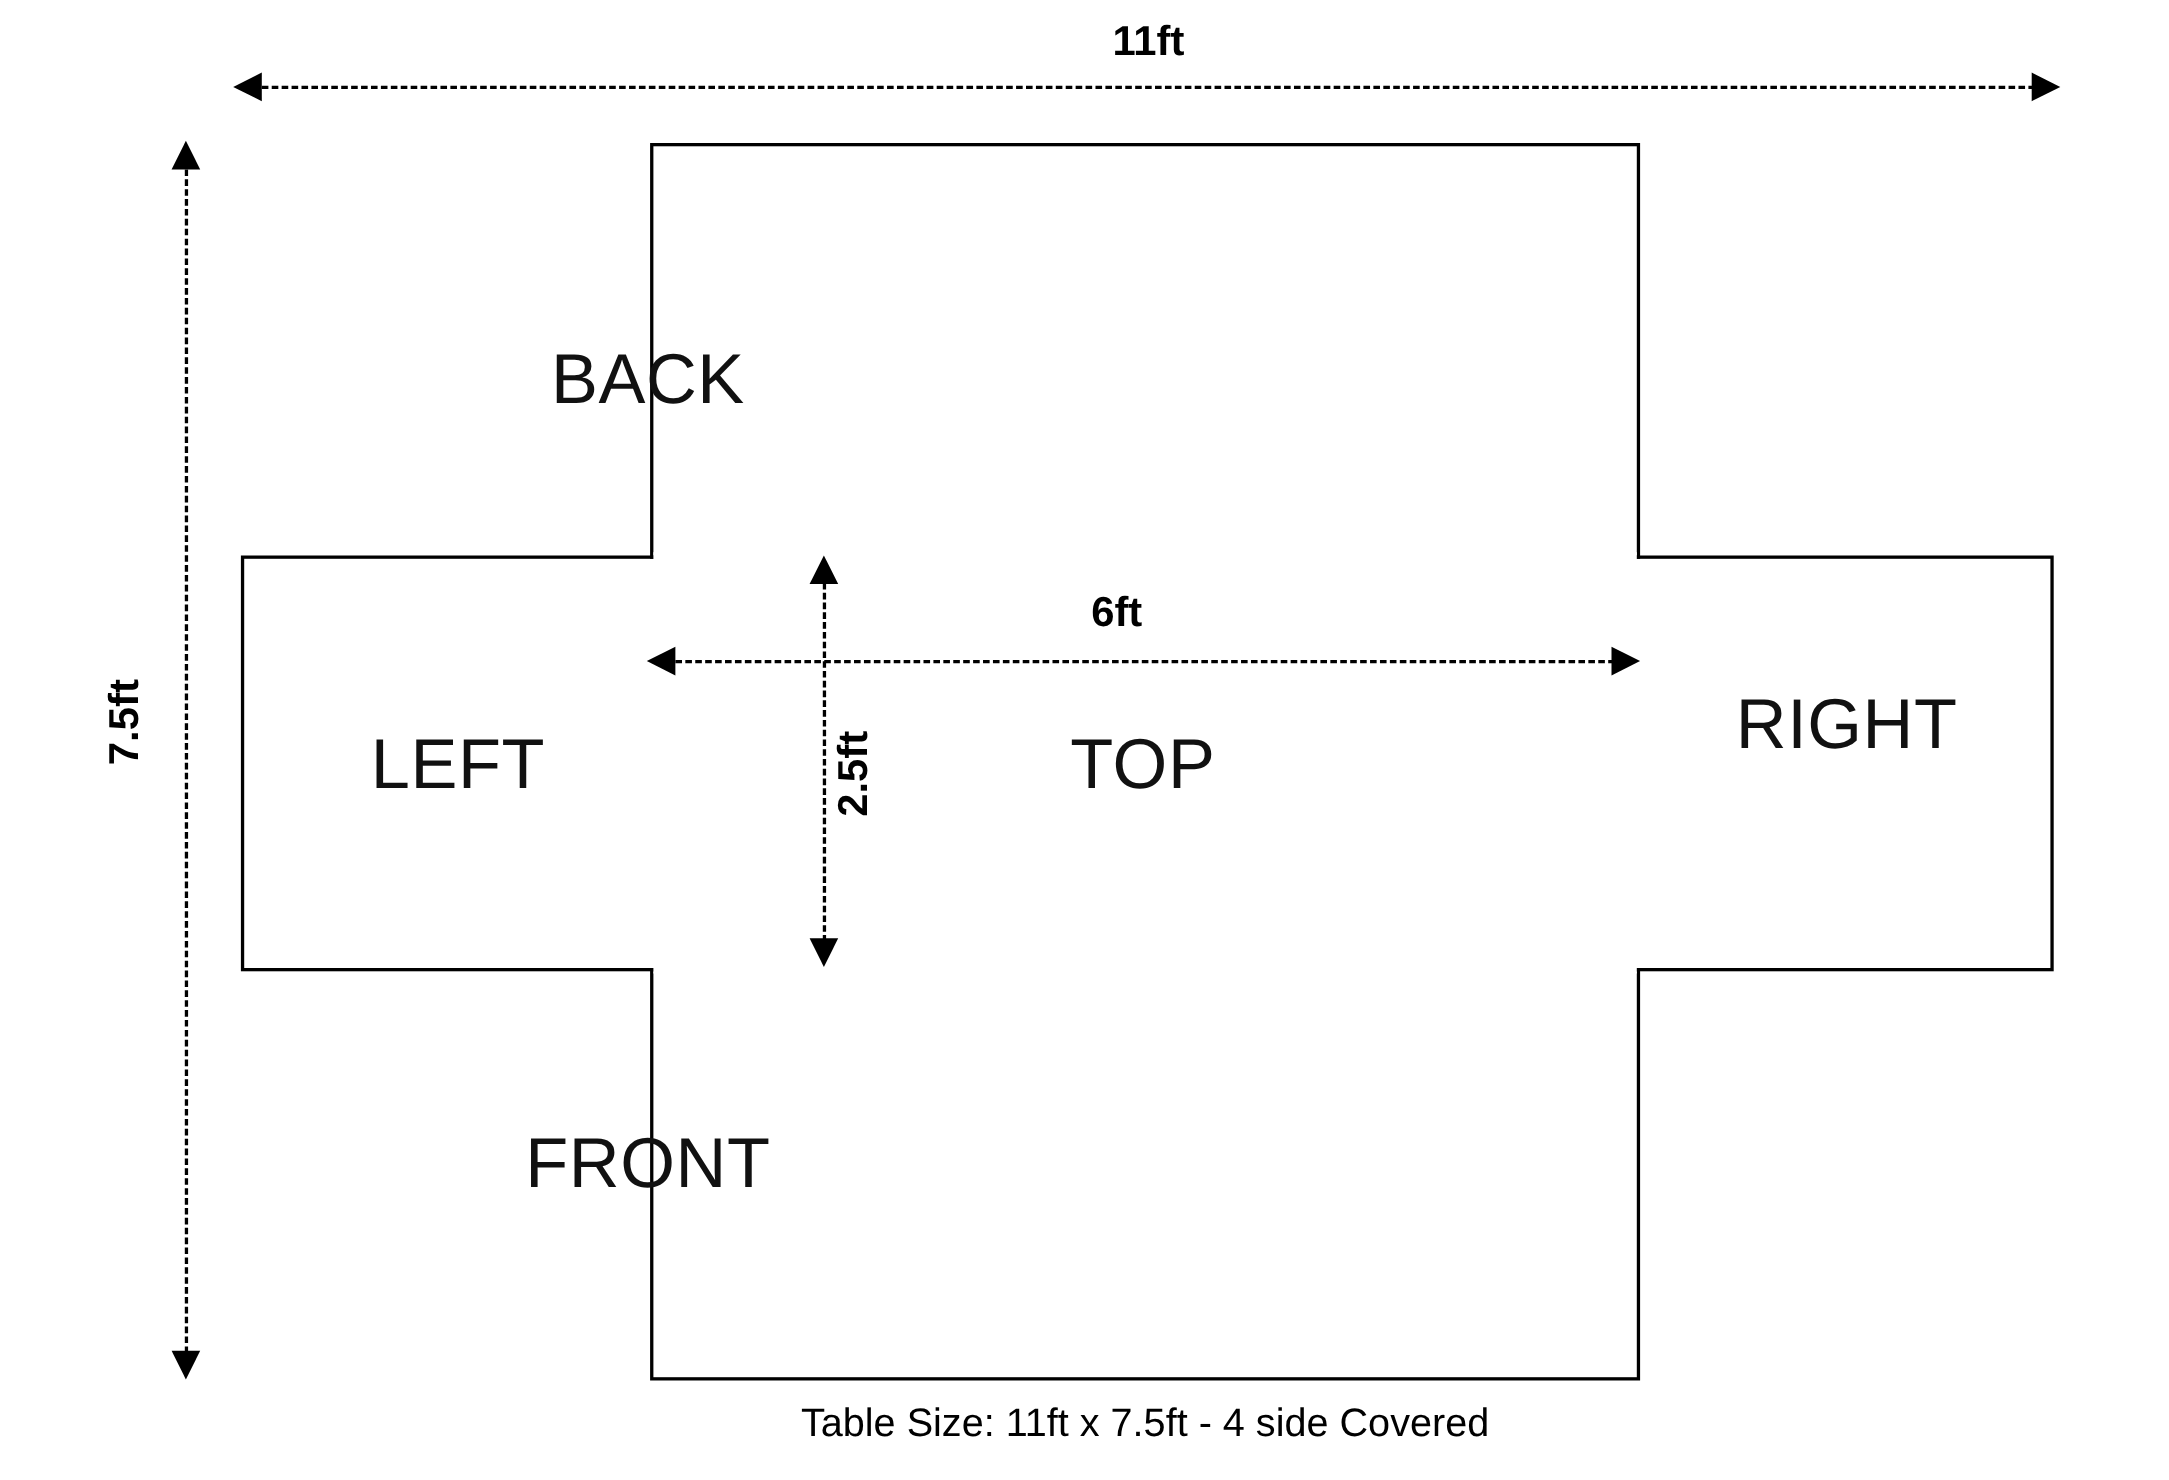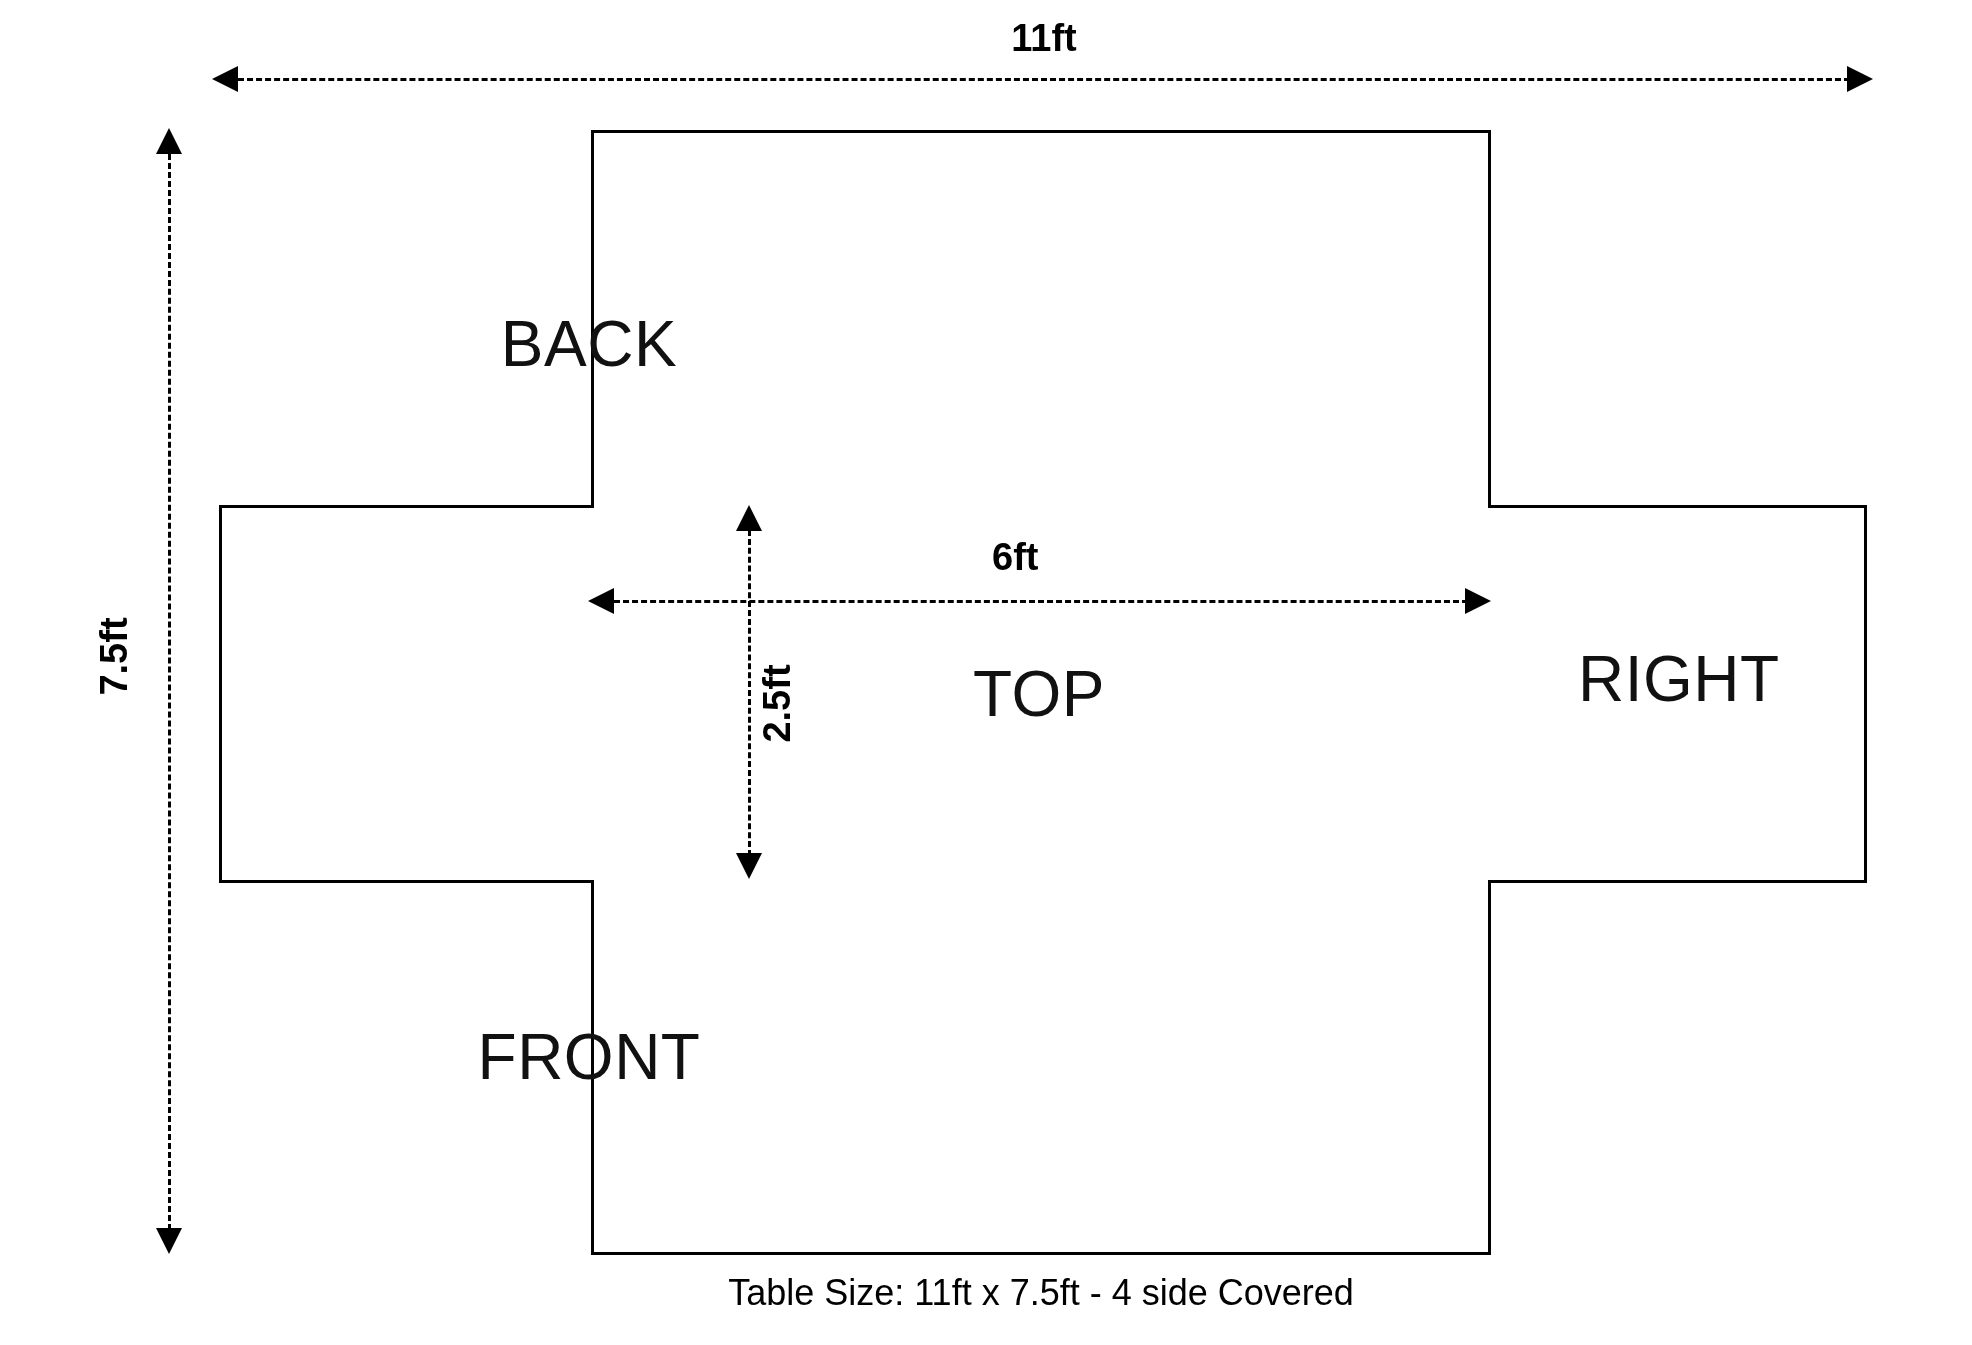--- a/index.html
+++ b/index.html
@@ -44,21 +44,21 @@
     background: #ffffff;
   }
   #cover-top    { left: 594px; top: 502px; width: 894px; height: 8px; }
   #cover-bottom { left: 594px; top: 877px; width: 894px; height: 8px; }
 
   
   #label-back  { left: 0; top: 307px;  width: 2100px; text-align: center; font-size: 64px; transform: translateX(-461px); }
   #label-front { left: 0; top: 1020px; width: 2100px; text-align: center; font-size: 64px; transform: translateX(-461px); }
   #label-top   { left: 973px; top: 657px;  font-size: 64px; }
   #label-left  { left: 337px; top: 657px;  font-size: 64px; }
-  #label-right { left: 1578px; top: 642px; font-size: 64px; }
+  #label-right { left: 1578px; top: 621px; font-size: 64px; }
 
   
   .dim-line-h {
     position: absolute;
     height: 0;
     border-top: 3px dashed #000000;
   }
   .dim-line-v {
     position: absolute;
     width: 0;
@@ -146,20 +146,21 @@
 <div id="stage">
 
   <div class="panel" id="panel-back"></div>
   <div class="panel" id="panel-band"></div>
   <div class="panel" id="panel-front"></div>
 
   <div class="cover" id="cover-top"></div>
   <div class="cover" id="cover-bottom"></div>
 
   <div class="panel-label" id="label-back">BACK</div>
+  <div class="panel-label" id="label-left">LEFT</div>
   <div class="panel-label" id="label-top">TOP</div>
   <div class="panel-label" id="label-right">RIGHT</div>
   <div class="panel-label" id="label-front">FRONT</div>
 
   <div class="dim-line-h" id="dim11-line"></div>
   <div class="arrow arrow-left" id="dim11-arrow-l"></div>
   <div class="arrow arrow-right" id="dim11-arrow-r"></div>
   <div class="dim-label" id="dim11-label">11ft</div>
 
   <div class="dim-line-v" id="dim75-line"></div>

